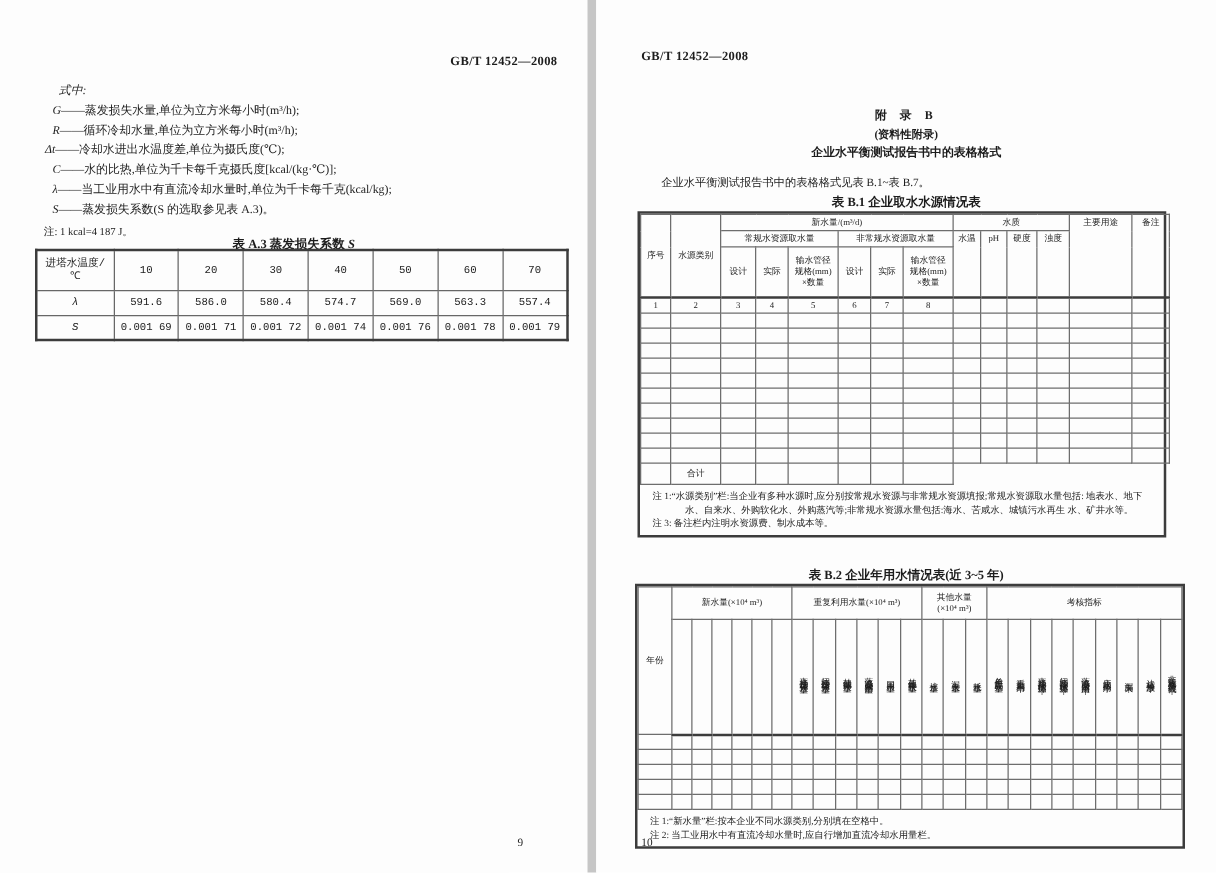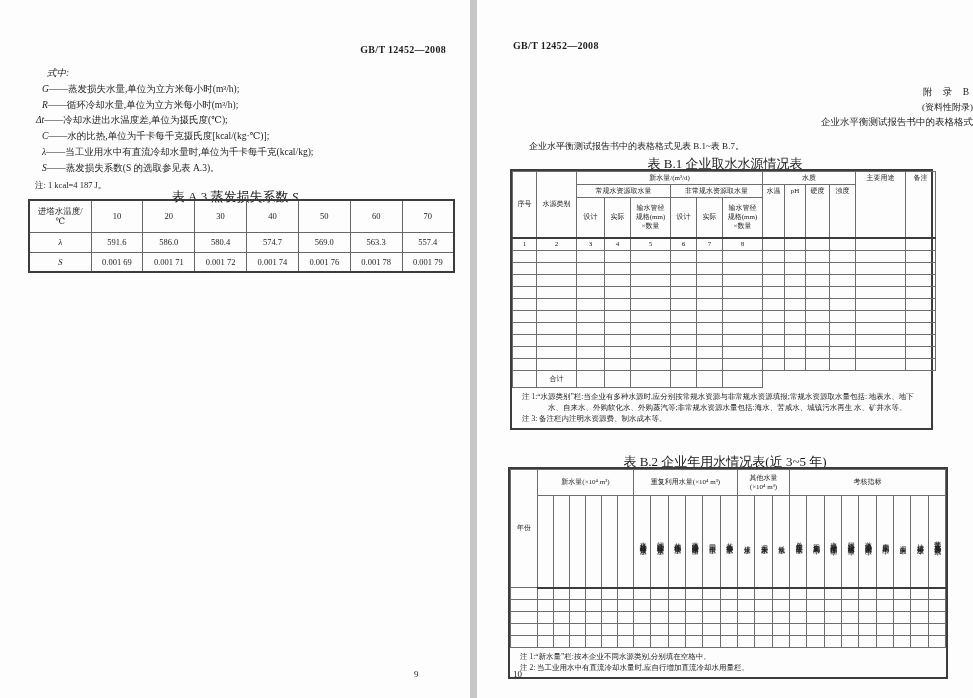--- a/index.html
+++ b/index.html
@@ -20,30 +20,30 @@
   .hdr-left  { top:44px; right:24px; }
   .hdr-right { top:40px; left:36px; }
 
   
   .formula-block { position:absolute; left:33px; top:66px; width:424px; font-size:9.5px; line-height:15.8px; }
   .lead { padding-left:14px;font-style:italic; }
   .def { padding-left:9px; }
   .def i { font-family:"Liberation Serif","DejaVu Serif",serif; }
   .small-note { font-size:8.5px; padding-left:2px; margin-top:1px; }
 
-  .tbl-title { position:absolute; width:100%; text-align:center; font-weight:normal; font-size:13px; }
+  .tbl-title { position:absolute; width:100%; text-align:center; font-weight:bold; font-size:10px; }
   .a3-title { top:188px; left:0; }
 
   table { border-collapse:collapse; table-layout:fixed; }
   td { border:1px solid #676767; text-align:center; vertical-align:middle; overflow:hidden; }
   .pre { white-space:pre-line; }
 
   
   .a3 { position:absolute; left:28px; top:199px; width:427px; font-size:8.5px; border:2px solid #3c3c3c; }
-  .a3 td { height:20px; line-height:10px; }
+  .a3 td { height:20px; line-height:10px;font-family:Liberation Mono, monospace; }
   .a3 tr.hd td { height:32px; }
 
   
   .frame { position:absolute; border:2px solid #3c3c3c; background:#fdfdfd; }
   .b1-frame { left:33px; top:169px; width:423px; }
   .b2-frame { left:31px; top:467px; width:440px; }
   .frame table { width:100%; font-size:7px; }
   .frame td { line-height:9px; border-color:#6d6d6d; }
 
   .b1 tr.r1 td { height:13px;margin-top:48px; }
@@ -55,21 +55,21 @@
   td.blank-merge { border-right:none; border-bottom:none; border-top:1px solid #6d6d6d; }
   .empty-row td { height:12px; }
 
   .b2 tr.r1 td { height:26px; }
   .b2 tr.vhead td { height:92px; border-bottom:2px solid #3c3c3c; vertical-align:middle; padding:2px 0; }
   .vtext { writing-mode:vertical-rl; text-orientation:upright; display:inline-block; letter-spacing:1px; font-size:7px; line-height:7px; }
 
   .table-notes { padding:3px 6px 4px 10px; font-size:7.5px; line-height:11px; text-align:left; }
   .note-line { padding-left:26px; text-indent:-26px; }
 
-  .appx { position:absolute; width:100%; text-align:right; font-weight:normal; }
+  .appx { position:absolute; width:100%; text-align:center; font-weight:bold; }
   .appx-title    { top:86px;  font-size:9.5px; letter-spacing:4px; }
   .appx-subtitle { top:101px; font-size:9px;  }
   .appx-heading  { top:116px; font-size:9.5px; }
   .intro { position:absolute; left:52px; top:140px; font-size:9px; }
   .b1-title { top:155px; }
   .b2-title { top:453px; }
 
   .page-num { position:absolute; font-size:9px; }
   .pn-left  { left:414px; top:669px; }
   .pn-right { left:36px;  top:669px; }

